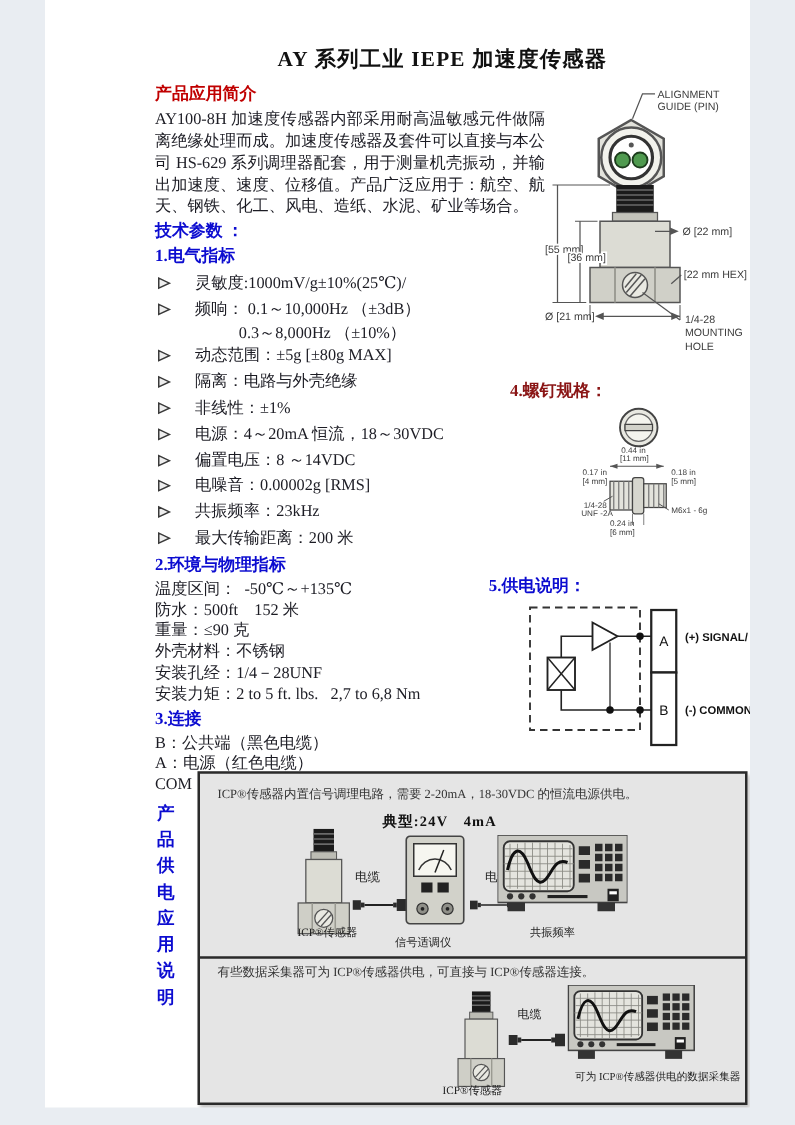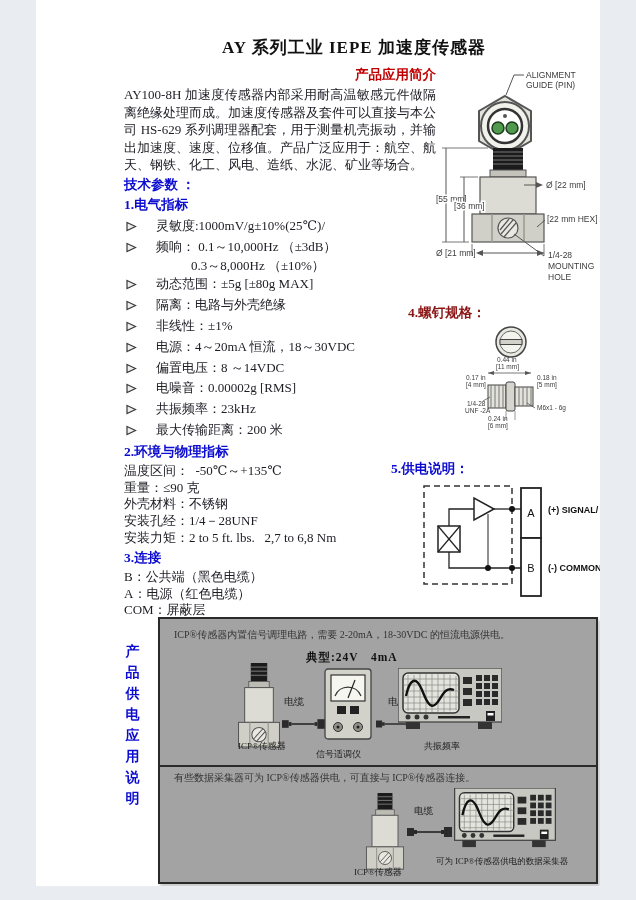--- a/index.html
+++ b/index.html
@@ -4,37 +4,37 @@
 <style>
   html,body{margin:0;padding:0;}
   body{background:#e9edf2;font-family:"Liberation Serif","DejaVu Serif",serif;}
   .page{position:relative;width:564px;height:900px;background:#ffffff;overflow:hidden;margin:0 auto;}
   .footer-strip{position:absolute;left:0;bottom:0;width:636px;height:14px;background:#e9edf2;}
 
   .doc-title{position:absolute;top:36px;left:0;width:636px;text-align:center;
     font-size:17px;font-weight:bold;color:#111;letter-spacing:1px;}
 
   .left-col{position:absolute;left:88px;top:66px;width:312px;color:#1c1c24;font-size:13px;}
-  .h-red{color:#c00000;font-weight:bold;font-size:13.5px;margin:0 0 2px 0;text-align:right;}
+  .h-red{color:#c00000;font-weight:bold;font-size:13.5px;margin:0 0 2px 0;}
   .h-blue{color:#0c0cd0;font-weight:bold;font-size:13.5px;margin:2px 0 2px 0;}
   .intro-body{line-height:17.6px;text-align:justify;margin-bottom:1px;}
   .bullet-row{display:flex;align-items:center;line-height:16.8px;}
   .bullet-row .bullet-icon{flex:0 0 12px;margin:4px 18px 0 2px;}
   .bullet-row.cont{padding-left:67px;}
   .line{line-height:16.8px;white-space:pre-wrap;}
 
   .abs{position:absolute;}
   .dim-font{font-family:"Liberation Sans","DejaVu Sans",sans-serif;fill:#3c3c3c;}
   .h4-red{color:#8a1515;}
 
   .app-side-label{position:absolute;left:88px;top:641px;width:17px;text-align:center;
     font-size:14px;font-weight:bold;color:#0c0cd0;line-height:21px;word-break:break-all;}
 
   .app-box{position:absolute;left:122px;top:617px;width:436px;height:263px;
-    border:2px solid #2a2a2a;background:#a3a3a3;box-shadow:2px 3px 3px rgba(0,0,0,.22);}
+    border:2px solid #2a2a2a;background:#e5e5e5;box-shadow:2px 3px 3px rgba(0,0,0,.22);}
   .app-divider{position:absolute;left:0;top:146px;width:100%;border-top:2px solid #2a2a2a;}
   .app-text{position:absolute;font-size:10px;color:#333;white-space:nowrap;}
   .app-label{position:absolute;font-size:9px;color:#222;white-space:nowrap;}
   .cable-label{position:absolute;font-size:10px;color:#222;}
   .typical{position:absolute;font-size:11.5px;font-weight:600;color:#111;letter-spacing:1px;}
 </style>
 </head>
 <body>
 
 <div class="page">
@@ -107,20 +107,21 @@
       </div>
     <div class="bullet-row">
       <span class="bullet-icon"><svg width="11" height="11" viewBox="0 0 11 11">
             <path d="M1 1.5 L9.5 5.5 L1 9.5 Z" fill="#eeeeee" stroke="#3a3a3a" stroke-width="1.2"></path>
           </svg></span>
       <span>最大传输距离：200 米</span>
       </div>
 
     <div class="h-blue">2.环境与物理指标</div>
     <div class="line">温度区间：  -50℃～+135℃</div>
+    <div class="line">防水：500ft    152 米</div>
     <div class="line">重量：≤90 克</div>
     <div class="line">外壳材料：不锈钢</div>
     <div class="line">安装孔经：1/4－28UNF</div>
     <div class="line">安装力矩：2 to 5 ft. lbs.   2,7 to 6,8 Nm</div>
 
     <div class="h-blue">3.连接</div>
     <div class="line">B：公共端（黑色电缆）</div>
     <div class="line">A：电源（红色电缆）</div>
     <div class="line">COM：屏蔽层</div>
   </div>
@@ -424,17 +425,17 @@
         <circle cx="19" cy="49" r="2.5" fill="#333"></circle>
         <circle cx="28" cy="49" r="2.5" fill="#333"></circle>
       <rect x="40" y="48" width="32" height="2.5" fill="#222"></rect>
       <rect x="88" y="43" width="9" height="10" fill="#222"></rect>
         <rect x="89.5" y="45" width="6" height="2.5" fill="#fff"></rect>
       <rect x="8" y="54" width="14" height="7" fill="#333"></rect>
         <rect x="80" y="54" width="14" height="7" fill="#333"></rect>
     </svg>
 
     <div class="app-label" style="left:194px;top:247px;">ICP®传感器</div>
-    <div class="app-label" style="left:276px;top:237px;font-size:8.5px;">可为 ICP®传感器供电的数据采集器</div>
+    <div class="app-label" style="left:300px;top:237px;font-size:8.5px;">可为 ICP®传感器供电的数据采集器</div>
   </div>
 
   <div class="footer-strip"></div>
 </div>
 
 </body></html>

